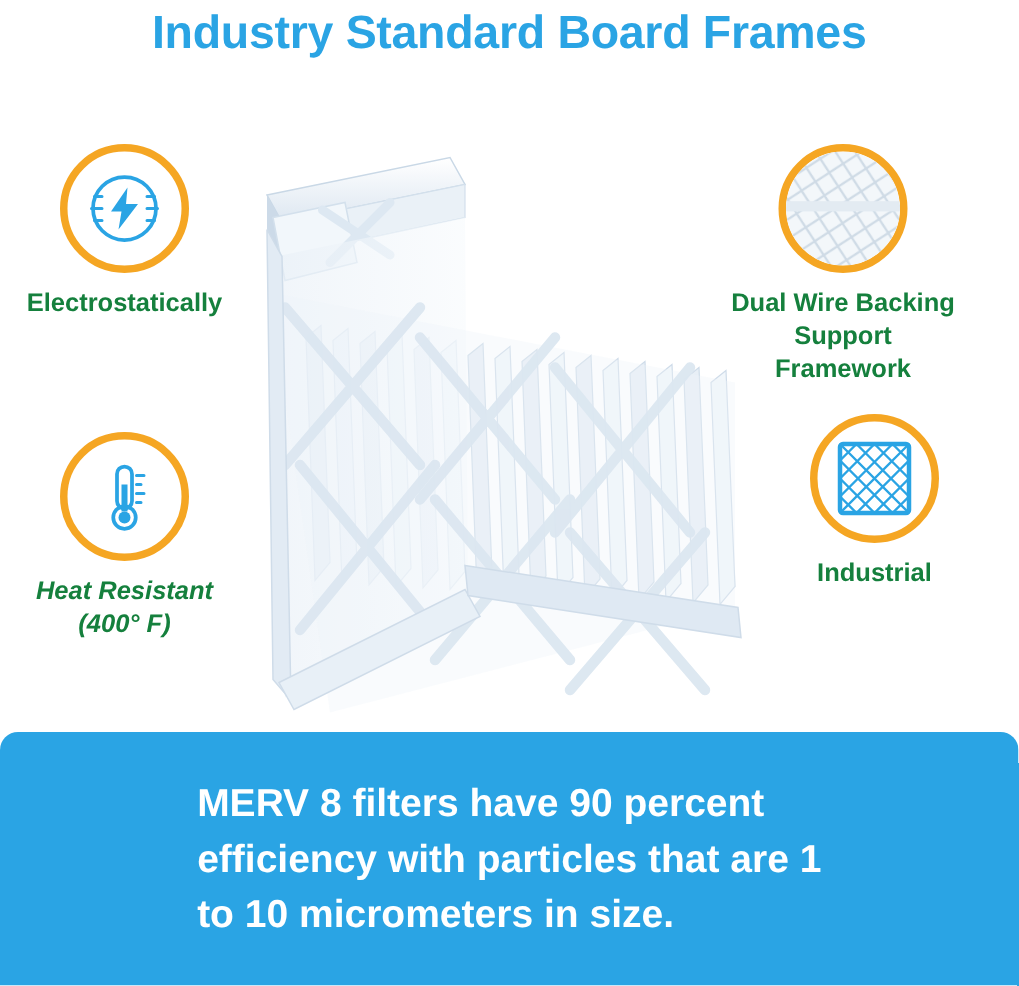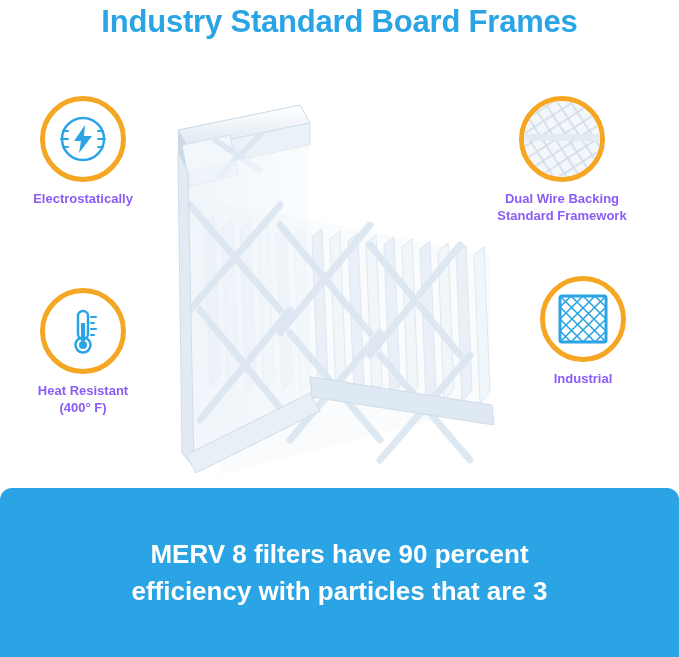--- a/index.html
+++ b/index.html
@@ -51,29 +51,29 @@
     margin: 0 auto;
     position: relative;
     box-sizing: border-box;
     overflow: hidden;
     display: flex;
     align-items: center;
     justify-content: center;
   }
   .feature-label {
     margin-top: 9px;
-    font-size: 13px;
+    font-size: 17px;
     font-weight: bold;
-    color: #8b5cf6;
+    color: #15803d;
     line-height: 1.3;
   }
   .feature-label .line2 { display: block; }
 
   #feat-electro { left: 8px;  top: 96px; }
-  #feat-heat    { left: 8px;  top: 288px; }
+  #feat-heat    { left: 8px;  top: 288px; font-style: italic; }
   #feat-wire    { left: 487px; top: 96px; }
   #feat-indus   { left: 508px; top: 276px; }
 
   
   .filter-art {
     position: absolute;
     left: 160px;
     top: 75px;
     width: 345px;
     height: 400px;
@@ -90,21 +90,21 @@
     border-top-left-radius: 12px;
     border-top-right-radius: 12px;
     display: flex;
     align-items: center;
     justify-content: center;
   }
   .banner-text {
     color: #ffffff;
     font-size: 26px;
     font-weight: bold;
-    text-align: center;
+    text-align: left;
     line-height: 1.42;
     padding: 0 40px;
   }
   .banner-text span { display: block; }
 </style>
 </head>
 <body>
 
 <div class="page">
 
@@ -225,21 +225,21 @@
         </defs>
         <g clip-path="url(#clipCircle)">
           <rect x="0" y="0" width="78" height="78" fill="#f3f7fa"></rect>
           <rect x="-10" y="-10" width="100" height="100" fill="url(#meshPat)"></rect>
           <rect x="0" y="34" width="78" height="7" fill="#e3ebf2"></rect>
         </g>
       </svg>
     </div>
     <div class="feature-label">
       <span>Dual Wire Backing</span>
-      <span class="line2">Standard Framework</span>
+      <span class="line2">Support Framework</span>
     </div>
   </div>
 
   <div class="feature" id="feat-indus">
     <div class="badge">
       <svg width="52" height="52" viewBox="0 0 52 52">
         <rect x="3" y="3" width="46" height="46" rx="2" fill="none" stroke="#2aa4e4" stroke-width="3"></rect>
         <g stroke="#2aa4e4" stroke-width="1.6" fill="none">
           <path d="M3 14 L14 3 M3 26 L26 3 M3 38 L38 3 M3 49 L49 3 M14 49 L49 14 M26 49 L49 26 M38 49 L49 38"></path>
           <path d="M14 3 L49 38 M3 3 L49 49 M3 14 L38 49 M3 26 L26 49 M3 38 L14 49 M26 3 L49 26 M38 3 L49 14"></path>
@@ -247,17 +247,18 @@
       </svg>
     </div>
     <div class="feature-label">
       <span>Industrial</span>
     </div>
   </div>
 
   <div class="banner">
     <div class="banner-text">
       <span>MERV 8 filters have 90 percent</span>
-      <span>efficiency with particles that are 3</span>
+      <span>efficiency with particles that are 1</span>
+      <span>to 10 micrometers in size.</span>
     </div>
   </div>
 
 </div>
 
 </body></html>

